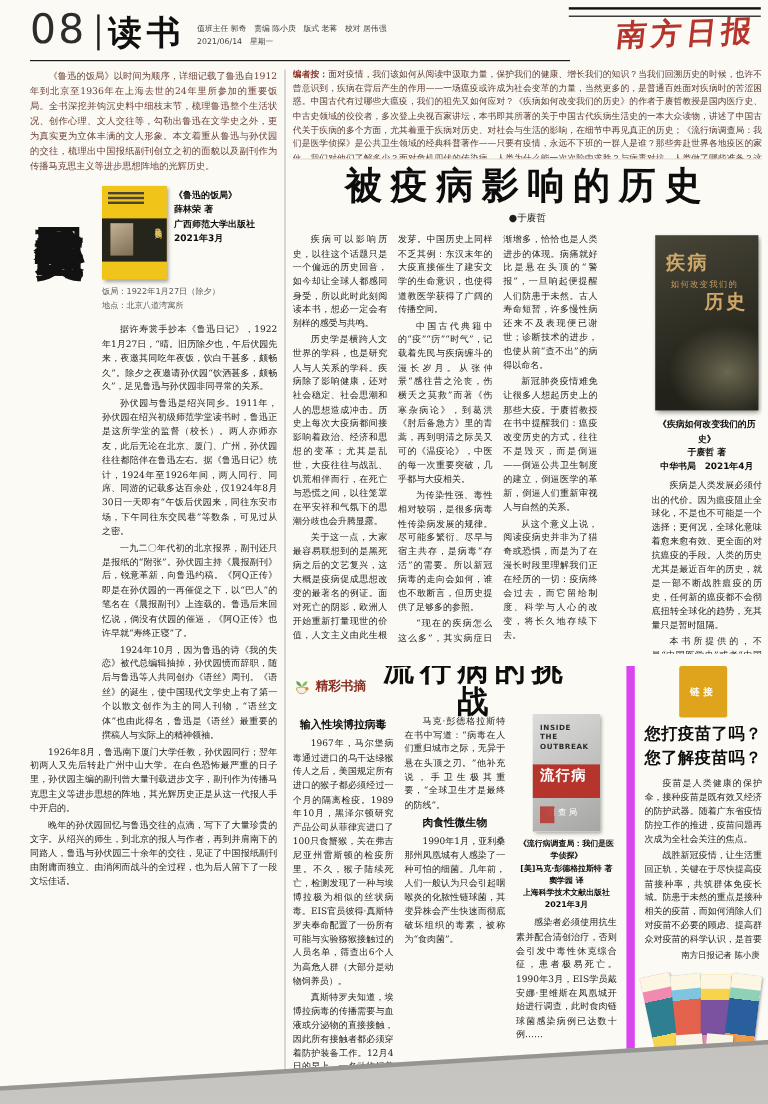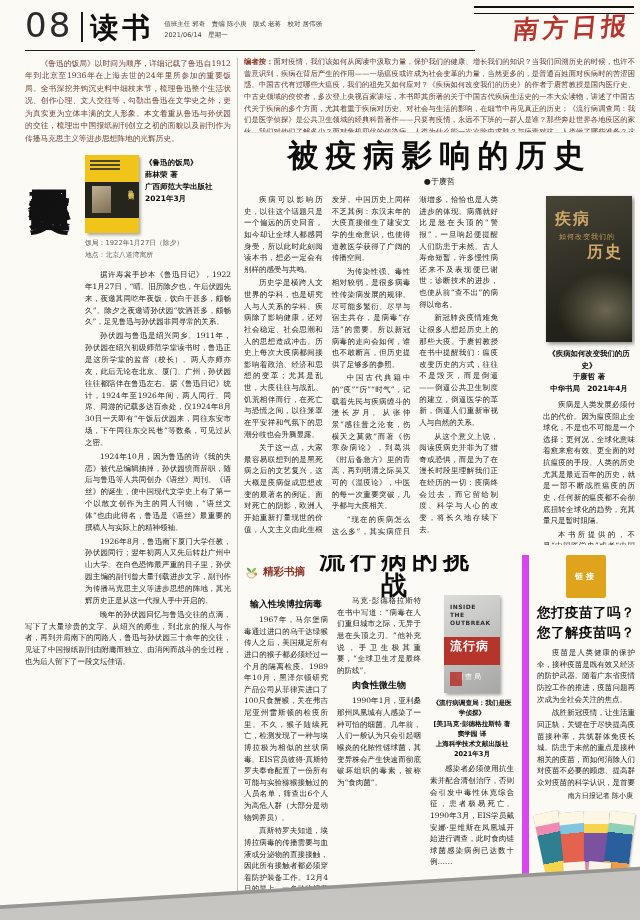--- a/index.html
+++ b/index.html
@@ -169,42 +169,43 @@
           <div>广西师范大学出版社</div>
           <div>2021年3月</div>
         </div>
       </div>
       <div class="details">
         <div>饭局：1922年1月27日（除夕）</div>
         <div>地点：北京八道湾寓所</div>
       </div>
       <p>据许寿裳手抄本《鲁迅日记》，1922年1月27日，“晴。旧历除夕也，午后伏园先来，夜邀其同吃年夜饭，饮白干甚多，颇畅久”。除夕之夜邀请孙伏园“饮酒甚多，颇畅久”，足见鲁迅与孙伏园非同寻常的关系。</p>
       <p>孙伏园与鲁迅是绍兴同乡。1911年，孙伏园在绍兴初级师范学堂读书时，鲁迅正是这所学堂的监督（校长）。两人亦师亦友，此后无论在北京、厦门、广州，孙伏园往往都陪伴在鲁迅左右。据《鲁迅日记》统计，1924年至1926年间，两人同行、同席、同游的记载多达百余处，仅1924年8月30日一天即有“午饭后伏园来，同往东安市场，下午同往东交民巷”等数条，可见过从之密。</p>
+      <p>一九二〇年代初的北京报界，副刊还只是报纸的“附张”。孙伏园主持《晨报副刊》后，锐意革新，向鲁迅约稿。《阿Q正传》即是在孙伏园的一再催促之下，以“巴人”的笔名在《晨报副刊》上连载的。鲁迅后来回忆说，倘没有伏园的催逼，《阿Q正传》也许早就“寿终正寝”了。</p>
       <p>1924年10月，因为鲁迅的诗《我的失恋》被代总编辑抽掉，孙伏园愤而辞职，随后与鲁迅等人共同创办《语丝》周刊。《语丝》的诞生，使中国现代文学史上有了第一个以散文创作为主的同人刊物，“语丝文体”也由此得名，鲁迅是《语丝》最重要的撰稿人与实际上的精神领袖。</p>
       <p>1926年8月，鲁迅南下厦门大学任教，孙伏园同行；翌年初两人又先后转赴广州中山大学。在白色恐怖最严重的日子里，孙伏园主编的副刊曾大量刊载进步文字，副刊作为传播马克思主义等进步思想的阵地，其光辉历史正是从这一代报人手中开启的。</p>
       <p>晚年的孙伏园回忆与鲁迅交往的点滴，写下了大量珍贵的文字。从绍兴的师生，到北京的报人与作者，再到并肩南下的同路人，鲁迅与孙伏园三十余年的交往，见证了中国报纸副刊由附庸而独立、由消闲而战斗的全过程，也为后人留下了一段文坛佳话。</p>
     </div>
   </div>
 
   <div class="right-region">
 
     <div class="editor-note">
       <span class="label">编者按：</span><span>面对疫情，我们该如何从阅读中汲取力量，保护我们的健康、增长我们的知识？当我们回溯历史的时候，也许不曾意识到，疾病在背后产生的作用——一场瘟疫或许成为社会变革的力量，当然更多的，是普通百姓面对疾病时的苦涩困惑。中国古代有过哪些大瘟疫，我们的祖先又如何应对？《疾病如何改变我们的历史》的作者于赓哲教授是国内医疗史、中古史领域的佼佼者，多次登上央视百家讲坛，本书即其所著的关于中国古代疾病生活史的一本大众读物，讲述了中国古代关于疾病的多个方面，尤其着重于疾病对历史、对社会与生活的影响，在细节中再见真正的历史；《流行病调查局：我们是医学侦探》是公共卫生领域的经典科普著作——只要有疫情，永远不下班的一群人是谁？那些奔赴世界各地疫区的家伙，我们对他们了解多少？面对危机四伏的传染病，人类为什么能一次次险中求胜？与病毒对抗，人类做了哪些准备？这本书一次把这些故事讲给你听；你还在为什么是疫苗而困惑吗？你还在为该接种什么疫苗而茫然吗？你还在为该不该接种疫苗而犹豫吗？由中国疾病预防控制中心专家余文周以及科普作者邵忆楠共同创作的这本《漫画疫苗》第一辑会给你找出答案！</span>
     </div>
 
     <div class="center-article">
       <div class="c-headline">被疫病影响的历史</div>
       <div class="c-byline">●于赓哲</div>
       <div class="c-body">
         <div class="c-cols">
           <p>疾病可以影响历史，以往这个话题只是一个偏远的历史回音，如今却让全球人都感同身受，所以此时此刻阅读本书，想必一定会有别样的感受与共鸣。</p>
           <p>历史学是横跨人文世界的学科，也是研究人与人关系的学科。疾病除了影响健康，还对社会稳定、社会思潮和人的思想造成冲击。历史上每次大疫病都间接影响着政治、经济和思想的变革；尤其是乱世，大疫往往与战乱、饥荒相伴而行，在死亡与恐慌之间，以往笼罩在平安祥和气氛下的思潮分歧也会升腾显露。</p>
           <p>关于这一点，大家最容易联想到的是黑死病之后的文艺复兴，这大概是疫病促成思想改变的最著名的例证。面对死亡的阴影，欧洲人开始重新打量现世的价值，人文主义由此生根发芽。中国历史上同样不乏其例：东汉末年的大疫直接催生了建安文学的生命意识，也使得道教医学获得了广阔的传播空间。</p>
+          <p>中国古代典籍中的“疫”“疠”“时气”，记载着先民与疾病缠斗的漫长岁月。从张仲景“感往昔之沦丧，伤横夭之莫救”而著《伤寒杂病论》，到葛洪《肘后备急方》里的青蒿，再到明清之际吴又可的《温疫论》，中医的每一次重要突破，几乎都与大疫相关。</p>
           <p>为传染性强、毒性相对较弱，是很多病毒性传染病发展的规律。尽可能多繁衍、尽早与宿主共存，是病毒“存活”的需要。所以新冠病毒的走向会如何，谁也不敢断言，但历史提供了足够多的参照。</p>
-          <p>中国古代典籍中的“疫”“疠”“时气”，记载着先民与疾病缠斗的漫长岁月。从张仲景“感往昔之沦丧，伤横夭之莫救”而著《伤寒杂病论》，到葛洪《肘后备急方》里的青蒿，再到明清之际吴又可的《温疫论》，中医的每一次重要突破，几乎都与大疫相关。</p>
           <p>“现在的疾病怎么这么多”，其实病症日渐增多，恰恰也是人类进步的体现。病痛就好比是悬在头顶的“警报”，一旦响起便提醒人们防患于未然。古人寿命短暂，许多慢性病还来不及表现便已谢世；诊断技术的进步，也使从前“查不出”的病得以命名。</p>
           <p>新冠肺炎疫情难免让很多人想起历史上的那些大疫。于赓哲教授在书中提醒我们：瘟疫改变历史的方式，往往不是毁灭，而是倒逼——倒逼公共卫生制度的建立，倒逼医学的革新，倒逼人们重新审视人与自然的关系。</p>
           <p>从这个意义上说，阅读疫病史并非为了猎奇或恐惧，而是为了在漫长时段里理解我们正在经历的一切：疫病终会过去，而它留给制度、科学与人心的改变，将长久地存续下去。</p>
         </div>
         <div class="c-right">
           <div class="cover-disease">
             <span class="t1">疾病</span>
             <span class="t2">如何改变我们的</span>
             <span class="t3">历史</span>
           </div>

